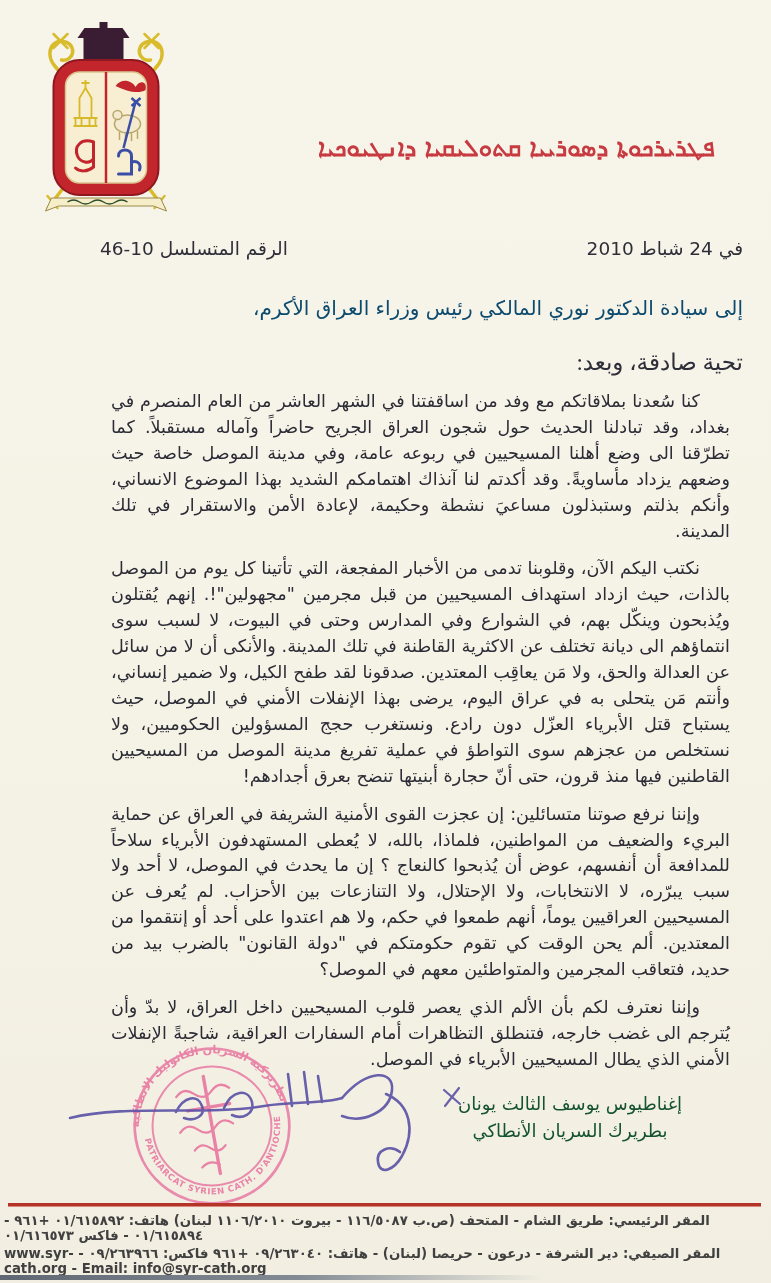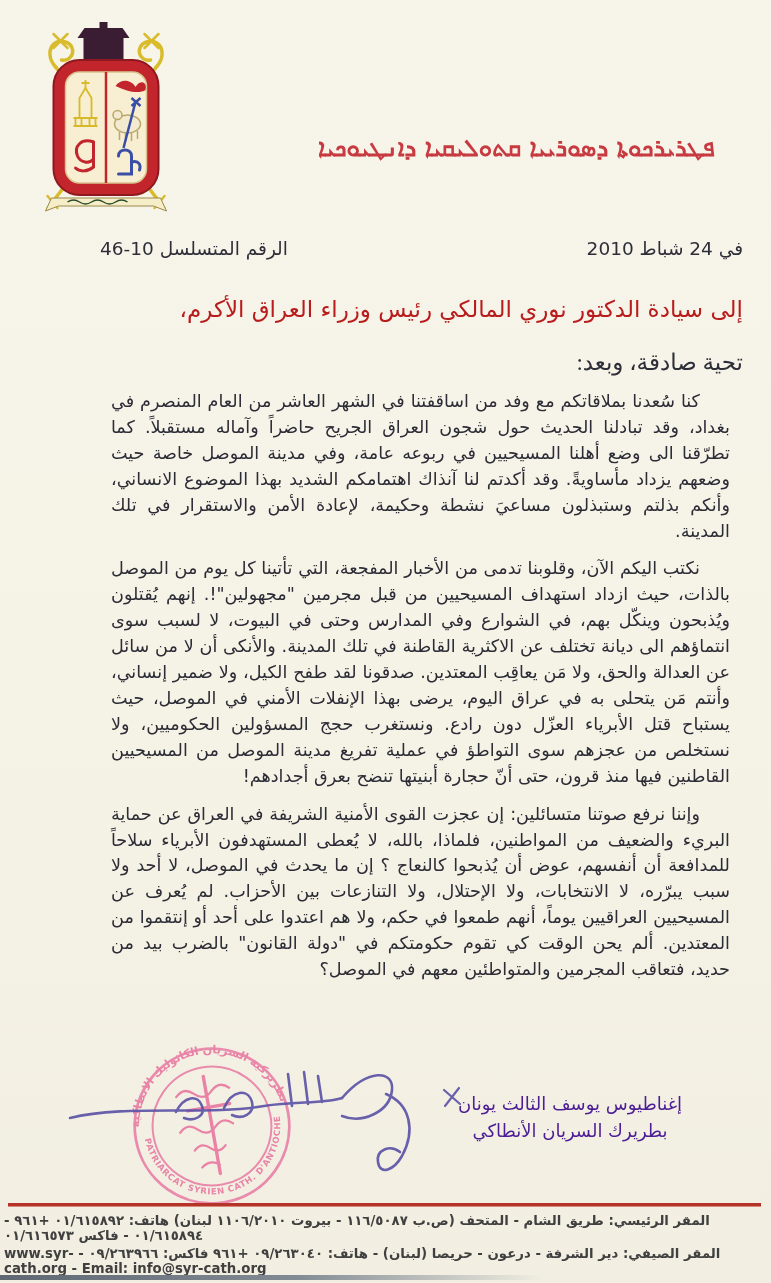--- a/index.html
+++ b/index.html
@@ -15,30 +15,30 @@
   .emblem{position:absolute;left:22px;top:20px;width:168px;height:200px;}
   .hdr{position:absolute;left:278px;right:16px;text-align:center;color:#ce4348;}
   .hdr-ar{top:50px;font-size:29px;font-weight:bold;direction:rtl;letter-spacing:1px;}
   .hdr-sy{top:99px;font-size:24px;font-weight:bold;direction:rtl;color:#c73a40;margin-top:35px;}
   .hdr-fr{top:141px;font-size:21.5px;font-style:italic;font-family:"DejaVu Serif",serif;color:#cc4449;}
 
   
   .meta-row{position:absolute;top:238px;left:100px;right:28px;display:flex;
     direction:rtl;justify-content:space-between;font-size:18.5px;color:#2e2e38;}
   .recipient{position:absolute;top:296px;left:100px;right:28px;direction:rtl;
-    text-align:right;font-size:23px;color:#b91c1c;}
+    text-align:right;font-size:20px;color:#0c4a6e;}
   .salutation{position:absolute;top:349px;left:100px;right:28px;direction:rtl;
     text-align:right;font-size:23px;color:#2e2e38;font-family:Liberation Serif, serif;}
   .body-text{position:absolute;top:377px;left:99px;right:29px;direction:rtl;
     text-align:justify;font-size:17.6px;line-height:25.9px;color:#2c2c36;}
   .body-text p{margin:12px;text-indent:30px;}
 
   
   .sig-block{position:absolute;top:1090px;right:68px;width:266px;text-align:center;
-    direction:rtl;font-size:18px;line-height:27px;color:#4c1d95;}
+    direction:rtl;font-size:18px;line-height:27px;color:#14532d;}
   .stamp{position:absolute;left:128px;top:1042px;width:168px;height:168px;
     transform:rotate(-10deg);opacity:.85;}
   .sig-ink{position:absolute;left:56px;top:1060px;width:430px;height:132px;}
 
   
   .footer-rule{position:absolute;top:1203px;left:8px;right:10px;height:3px;
     background:#b5342a;border-bottom:1px solid #d98a7d;}
   .footer-line{position:absolute;left:4px;right:4px;text-align:left;direction:rtl;
     font-size:13.3px;font-weight:bold;color:#404040;}
   .fl1{top:1213px;}
@@ -106,20 +106,21 @@
     <span>الرقم المتسلسل 10-46</span>
   </div>
 
   <div class="recipient">إلى سيادة الدكتور نوري المالكي رئيس وزراء العراق الأكرم،</div>
   <div class="salutation">تحية صادقة، وبعد:</div>
 
   <div class="body-text">
     <p>كنا سُعدنا بملاقاتكم مع وفد من اساقفتنا في الشهر العاشر من العام المنصرم في بغداد، وقد تبادلنا الحديث حول شجون العراق الجريح حاضراً وآماله مستقبلاً. كما تطرّقنا الى وضع أهلنا المسيحيين في ربوعه عامة، وفي مدينة الموصل خاصة حيث وضعهم يزداد مأساويةً. وقد أكدتم لنا آنذاك اهتمامكم الشديد بهذا الموضوع الانساني، وأنكم بذلتم وستبذلون مساعيَ نشطة وحكيمة، لإعادة الأمن والاستقرار في تلك المدينة.</p>
     <p>نكتب اليكم الآن، وقلوبنا تدمى من الأخبار المفجعة، التي تأتينا كل يوم من الموصل بالذات، حيث ازداد استهداف المسيحيين من قبل مجرمين "مجهولين"!. إنهم يُقتلون ويُذبحون وينكّل بهم، في الشوارع وفي المدارس وحتى في البيوت، لا لسبب سوى انتماؤهم الى ديانة تختلف عن الاكثرية القاطنة في تلك المدينة. والأنكى أن لا من سائل عن العدالة والحق، ولا مَن يعاقِب المعتدين. صدقونا لقد طفح الكيل، ولا ضمير إنساني، وأنتم مَن يتحلى به في عراق اليوم، يرضى بهذا الإنفلات الأمني في الموصل، حيث يستباح قتل الأبرياء العزّل دون رادع. ونستغرب حجج المسؤولين الحكوميين، ولا نستخلص من عجزهم سوى التواطؤ في عملية تفريغ مدينة الموصل من المسيحيين القاطنين فيها منذ قرون، حتى أنّ حجارة أبنيتها تنضح بعرق أجدادهم!</p>
     <p>وإننا نرفع صوتنا متسائلين: إن عجزت القوى الأمنية الشريفة في العراق عن حماية البريء والضعيف من المواطنين، فلماذا، بالله، لا يُعطى المستهدفون الأبرياء سلاحاً للمدافعة أن أنفسهم، عوض أن يُذبحوا كالنعاج ؟ إن ما يحدث في الموصل، لا أحد ولا سبب يبرّره، لا الانتخابات، ولا الإحتلال، ولا التنازعات بين الأحزاب. لم يُعرف عن المسيحيين العراقيين يوماً، أنهم طمعوا في حكم، ولا هم اعتدوا على أحد أو إنتقموا من المعتدين. ألم يحن الوقت كي تقوم حكومتكم في "دولة القانون" بالضرب بيد من حديد، فتعاقب المجرمين والمتواطئين معهم في الموصل؟</p>
+    <p>وإننا نعترف لكم بأن الألم الذي يعصر قلوب المسيحيين داخل العراق، لا بدّ وأن يُترجم الى غضب خارجه، فتنطلق التظاهرات أمام السفارات العراقية، شاجبةً الإنفلات الأمني الذي يطال المسيحيين الأبرياء في الموصل.</p>
   </div>
 
   <svg class="stamp" viewBox="0 0 150 150">
     <defs>
       <path id="arcTop" d="M10 75 A65 65 0 0 1 140 75"></path>
       <path id="arcBottom" d="M14 75 A61 61 0 0 0 136 75"></path>
     </defs>
     <circle cx="75" cy="75" r="69" fill="none" stroke="#e87aa3" stroke-width="2.5"></circle>
     <circle cx="75" cy="75" r="53" fill="none" stroke="#e87aa3" stroke-width="1.8"></circle>
     <text font-size="10" fill="#e8709c" font-weight="bold" direction="rtl">

